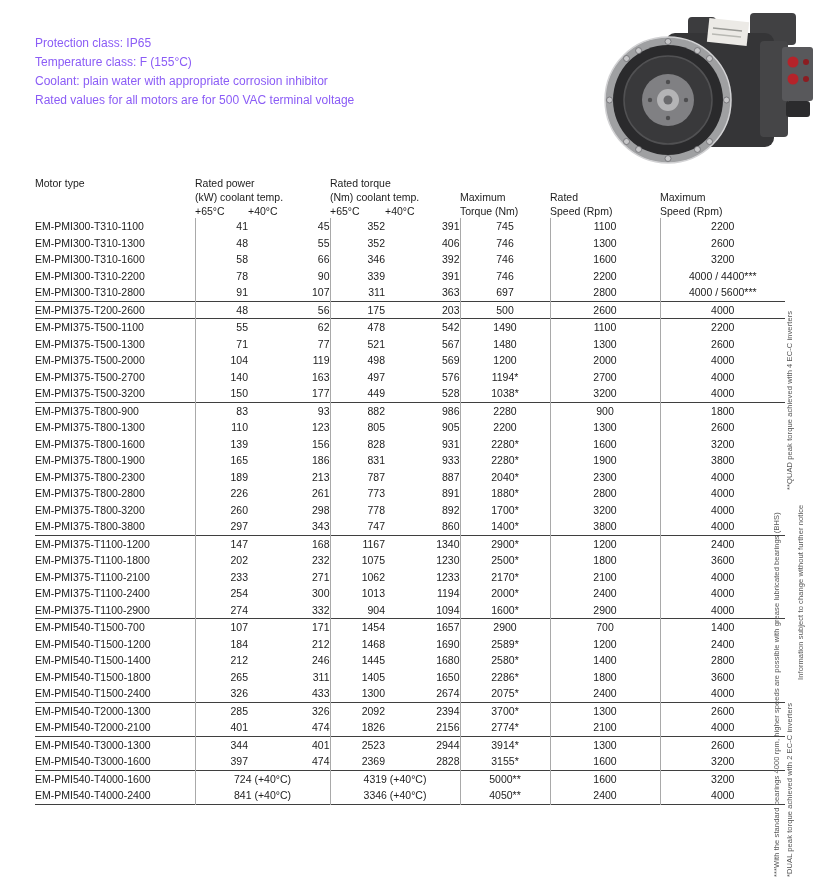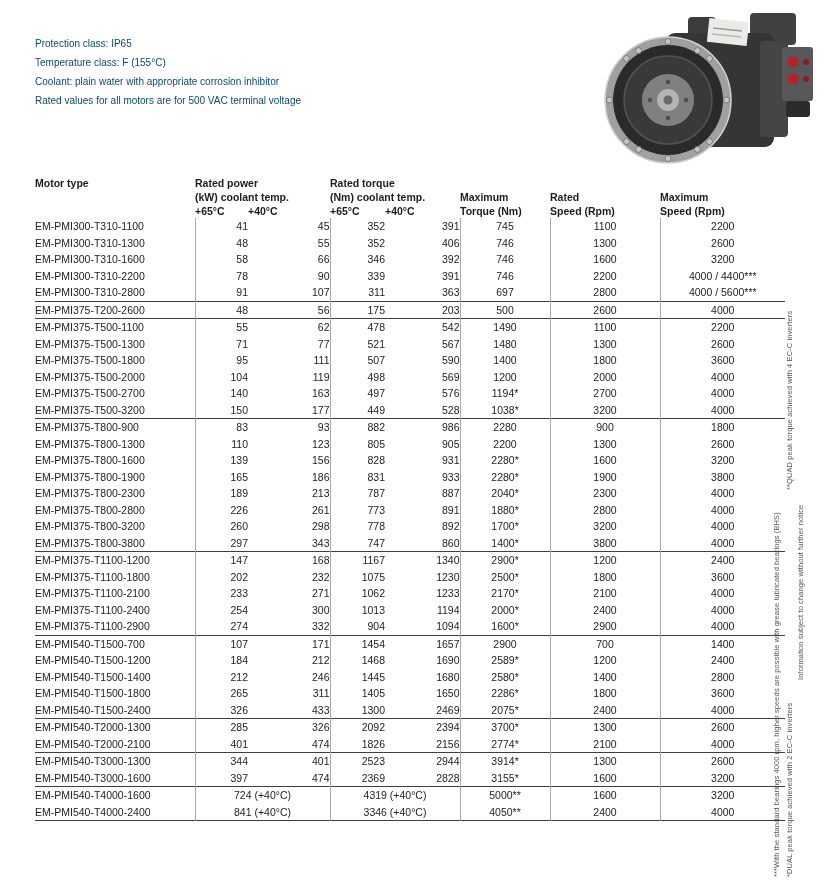--- a/index.html
+++ b/index.html
@@ -3,30 +3,30 @@
 <meta charset="utf-8">
 <style>
   html,body{margin:0;padding:0;}
   body{
     width:830px;height:880px;position:relative;overflow:hidden;
     background:#ffffff;
     font-family:"Liberation Sans","DejaVu Sans",sans-serif;
     color:#1a1a1a;
   }
   
-  .spec-block{position:absolute;left:35px;top:34px;font-size:10px;line-height:19px;color:#0c4a6e;}
+  .spec-block{position:absolute;left:35px;top:34px;font-size:12px;line-height:19px;color:#8b5cf6;}
   
   .motor-photo{position:absolute;left:600px;top:5px;width:215px;height:165px;}
   
   table.mt{
     position:absolute;left:35px;top:176px;width:750px;
     border-collapse:collapse;table-layout:fixed;
     font-size:10.5px;color:#1c1c1c;
   }
-  table.mt th{font-weight:bold;text-align:left;padding:0;height:14px;line-height:13px;vertical-align:bottom;}
+  table.mt th{font-weight:normal;text-align:left;padding:0;height:14px;line-height:13px;vertical-align:bottom;}
   table.mt td{padding:0;height:16.5px;line-height:16.5px;white-space:nowrap;overflow:hidden;}
   td.type{text-align:left;}
   .r{text-align:right;}
   .c{text-align:center;}
   .vb{border-left:1px solid #a9a9a9;}
   tr.grp td{border-top:1px solid #3f3f3f;}
   tbody.mtb{border-bottom:1px solid #3f3f3f;}
   .pr6{padding-right:6px;} .pr28{padding-right:28px;} .pr3{padding-right:3px;} .pr18{padding-right:18px;}
   .pl2{padding-left:2px;} .pl3{padding-left:3px;} .pl20{padding-left:20px;} .pl15{padding-left:15px;}
   
@@ -211,30 +211,20 @@
         <td class="type">EM-PMI375-T500-1300</td>
         <td class="r vb pr6">71</td>
         <td class="r pr28">77</td>
         <td class="r vb pr3">521</td>
         <td class="r pr18">567</td>
         <td class="c vb">1480</td>
         <td class="c vb">1300</td>
         <td class="c vb">2600</td>
       </tr>
       <tr>
-        <td class="type">EM-PMI375-T500-1800</td>
-        <td class="r vb pr6">95</td>
-        <td class="r pr28">111</td>
-        <td class="r vb pr3">507</td>
-        <td class="r pr18">590</td>
-        <td class="c vb">1400</td>
-        <td class="c vb">1800</td>
-        <td class="c vb">3600</td>
-      </tr>
-      <tr>
         <td class="type">EM-PMI375-T500-2000</td>
         <td class="r vb pr6">104</td>
         <td class="r pr28">119</td>
         <td class="r vb pr3">498</td>
         <td class="r pr18">569</td>
         <td class="c vb">1200</td>
         <td class="c vb">2000</td>
         <td class="c vb">4000</td>
       </tr>
       <tr>
@@ -425,21 +415,21 @@
         <td class="r pr18">1650</td>
         <td class="c vb">2286*</td>
         <td class="c vb">1800</td>
         <td class="c vb">3600</td>
       </tr>
       <tr>
         <td class="type">EM-PMI540-T1500-2400</td>
         <td class="r vb pr6">326</td>
         <td class="r pr28">433</td>
         <td class="r vb pr3">1300</td>
-        <td class="r pr18">2469</td>
+        <td class="r pr18">2674</td>
         <td class="c vb">2075*</td>
         <td class="c vb">2400</td>
         <td class="c vb">4000</td>
       </tr>
       <tr class="grp">
         <td class="type">EM-PMI540-T2000-1300</td>
         <td class="r vb pr6">285</td>
         <td class="r pr28">326</td>
         <td class="r vb pr3">2092</td>
         <td class="r pr18">2394</td>

